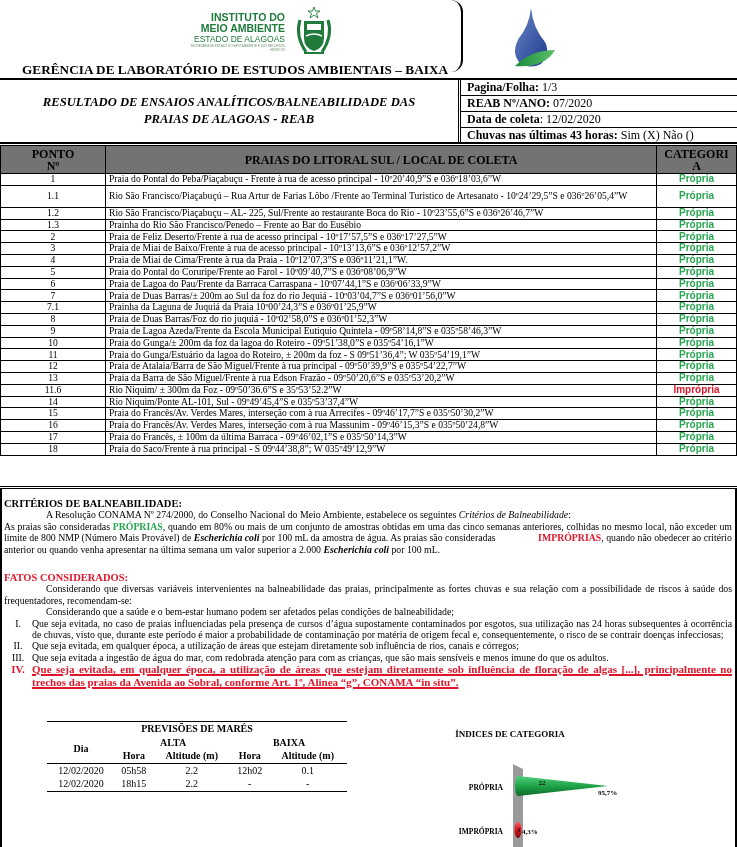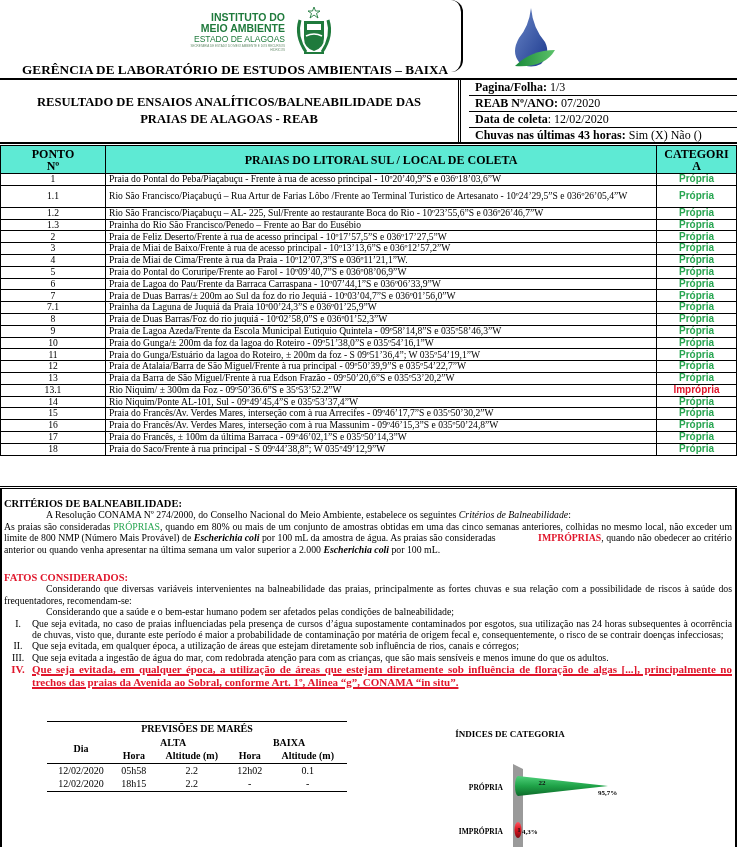--- a/index.html
+++ b/index.html
@@ -18,44 +18,44 @@
   .ima-crest { position: absolute; left: 112px; top: 0; width: 44px; height: 52px; }
   .gelab-title { position: absolute; left: 22px; top: 62px; font-size: 13.2px; font-weight: bold; white-space: nowrap; letter-spacing: 0.05px; }
   .lea-logo { position: absolute; left: 507px; top: 6px; width: 225px; height: 70px; }
   .lea-drop { position: absolute; left: 0; top: 0; width: 50px; height: 66px; }
   .lea-text { position: absolute; left: 58px; top: 5px; font-family: "DejaVu Sans", sans-serif; color: #545456; }
   .lea-text .t1 { font-size: 15.5px; line-height: 17px; font-weight: bold; letter-spacing: -0.5px; }
   .lea-text .t2 { font-size: 15.5px; line-height: 17px; font-weight: bold; letter-spacing: -0.5px; }
   .lea-text .t3 { font-size: 7.4px; line-height: 10px; border-top: 1px solid #999; margin-top: 2px; padding-top: 1px; color: #666; }
 
   .hdr-mid { position: absolute; left: 0; top: 80px; width: 737px; height: 64px; border-bottom: 2px solid #000; }
-  .report-title { position: absolute; left: 0; top: 14px; width: 458px; text-align: center; font-size: 12.6px; font-weight: bold; line-height: 17px; }
-  .meta-box { position: absolute; left: 458px; top: 0; width: 279px; height: 64px; border-left: 3px double #000; padding-left: 8px; }
+  .report-title { position: absolute; left: 0; top: 14px; width: 458px; text-align: center; font-size: 12.6px; font-weight: bold; line-height: 17px; font-style: italic; }
+  .meta-box { position: absolute; left: 458px; top: 0; width: 279px; height: 64px; border-left: 3px double #000; }
   .meta-row { height: 16px; border-bottom: 1px solid #000; font-size: 12px; line-height: 15px; padding-left: 6px; white-space: nowrap; }
   .meta-row:last-child { border-bottom: none; }
   .meta-row b { font-weight: bold; }
 
   
   table.beaches { position: absolute; left: 0; top: 145px; width: 737px; border-collapse: collapse; font-size: 9.6px; }
-  table.beaches th { background: #5eead4; font-size: 12px; font-weight: bold; border: 1px solid #000; line-height: 12px; height: 28px; }
+  table.beaches th { background: #737373; font-size: 12px; font-weight: bold; border: 1px solid #000; line-height: 12px; height: 28px; }
   table.beaches td { border: 1px solid #000; height: 11.8px; line-height: 10.5px; padding: 0 3px; }
   table.beaches td.pt { text-align: center; width: 105px; }
   table.beaches td.loc { text-align: left; }
   table.beaches td.cat { text-align: center; width: 80px; font-family: "Liberation Sans", sans-serif; font-weight: bold; font-size: 10px; }
   .cat-ok { color: #27a550; }
   .cat-bad { color: #e0162b; }
   table.beaches tr.tall td { height: 22px; }
   .table-bottom { position: absolute; left: 0; top: 486px; width: 737px; height: 0; border-top: 3px double #000; }
 
   
   .frame { position: absolute; left: 0; top: 489px; width: 737px; height: 358px; border-left: 2px solid #000; border-right: 2px solid #000; }
   .section { position: absolute; left: 4px; width: 728px; font-size: 9.8px; line-height: 11.4px; text-align: justify; }
   .sec-title { font-weight: bold; font-size: 10.5px; }
   .indent { text-indent: 42px; }
-  .green-strong { color: #27a550; font-weight: normal; }
+  .green-strong { color: #27a550; font-weight: bold; }
   .red-strong { color: #e0162b; font-weight: bold; padding-left: 40px; }
   .red-title { color: #e0162b; }
   .list { margin-top: 0; }
   .li { display: flex; }
   .li .num { width: 28px; text-align: center; flex: none; }
   .li .txt { flex: 1; text-align: justify; }
   .li.red { color: #e0162b; font-weight: bold; font-size: 11px; line-height: 13px; }
   .li.red .txt { text-decoration: underline; text-decoration-thickness: 2px; }
 
   
@@ -211,21 +211,21 @@
         <td class="pt">12</td>
         <td class="loc">Praia de Atalaia/Barra de São Miguel/Frente à rua principal - 09º50’39,9”S e 035º54’22,7”W</td>
         <td class="cat cat-ok">Própria</td>
       </tr>
       <tr>
         <td class="pt">13</td>
         <td class="loc">Praia da Barra de São Miguel/Frente à rua Edson Frazão - 09º50’20,6”S e 035º53’20,2”W</td>
         <td class="cat cat-ok">Própria</td>
       </tr>
       <tr>
-        <td class="pt">13.1</td>
+        <td class="pt">11.6</td>
         <td class="loc">Rio Niquim/ ± 300m da Foz - 09º50’36.6”S e 35º53’52.2”W</td>
         <td class="cat cat-bad">Imprópria</td>
       </tr>
       <tr>
         <td class="pt">14</td>
         <td class="loc">Rio Niquim/Ponte AL-101, Sul - 09º49’45,4”S e 035º53’37,4”W</td>
         <td class="cat cat-ok">Própria</td>
       </tr>
       <tr>
         <td class="pt">15</td>

